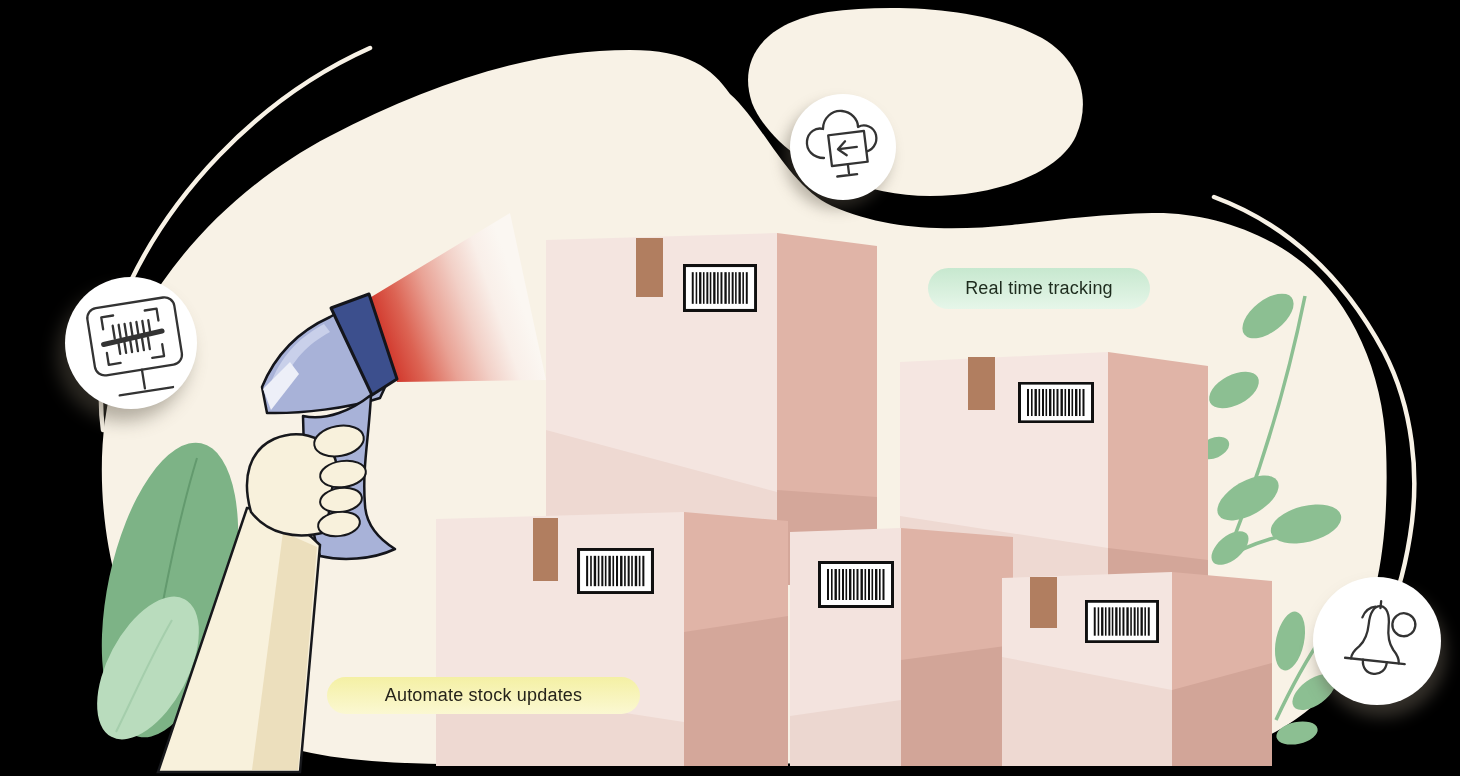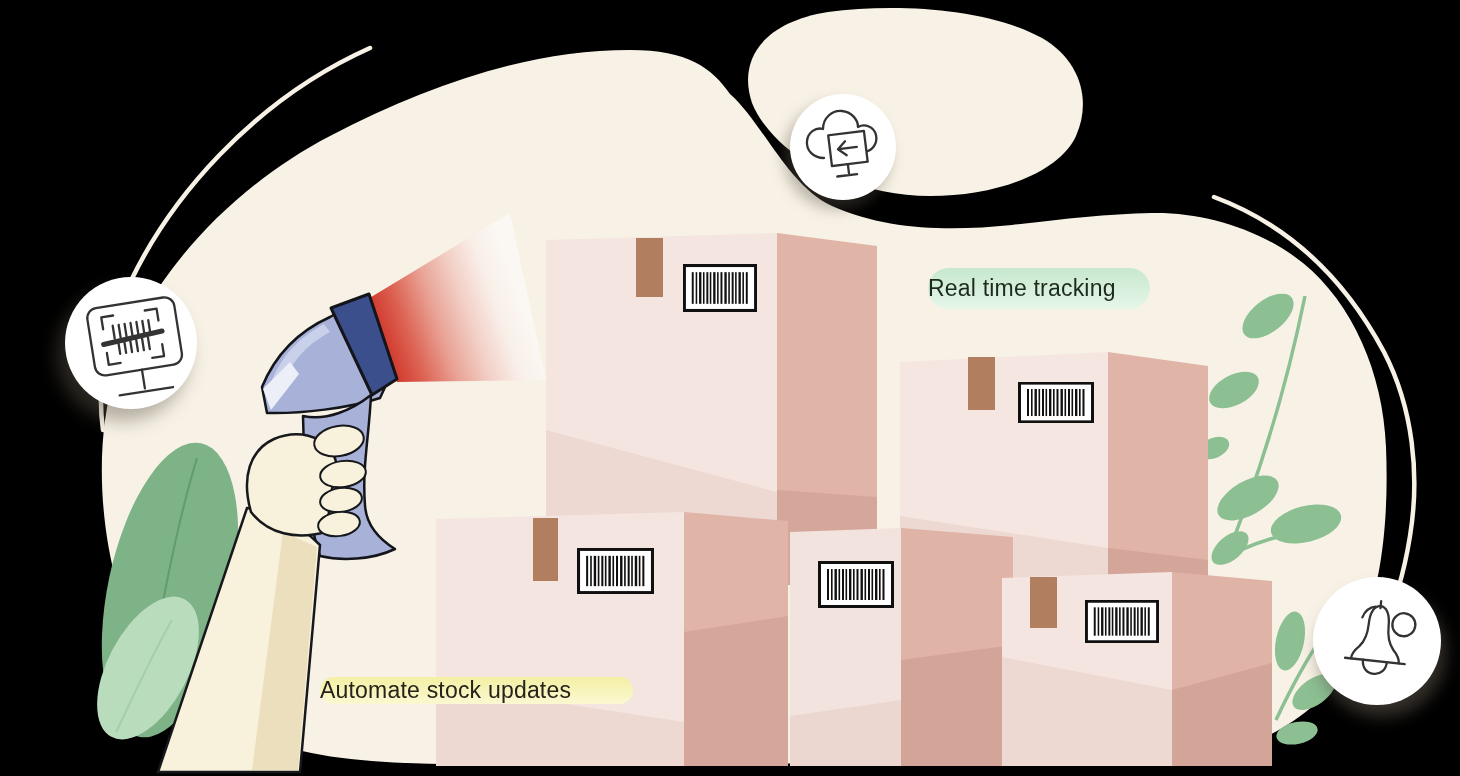--- a/index.html
+++ b/index.html
@@ -8,25 +8,25 @@
   .art{position:absolute;left:0;top:0;}
   .circle-icon{position:absolute;background:#fff;border-radius:50%;
                display:flex;align-items:center;justify-content:center;}
   #icon-monitor{left:65px;top:277px;width:132px;height:132px;
                 box-shadow:-8px 12px 18px rgba(95,88,76,.45);}
   #icon-cloud{left:790px;top:94px;width:106px;height:106px;
               box-shadow:-6px 9px 14px rgba(95,88,76,.40);}
   #icon-bell{left:1313px;top:577px;width:128px;height:128px;
              box-shadow:5px 12px 16px rgba(95,88,76,.55);}
   .circle-icon svg{display:block;}
-  .pill{position:absolute;display:flex;align-items:center;
-        border-radius:21px;font-size:23px;letter-spacing:.2px;white-space:nowrap;}
+  .pill{position:absolute;display:flex;align-items:center;justify-content:center;
+        border-radius:21px;font-size:18px;letter-spacing:.2px;white-space:nowrap;}
   .pill-green{left:928px;top:268px;width:222px;height:41px;color:#1d2b1d;
         background:linear-gradient(180deg,#c7e8cf 0%,#e6f6e9 100%);}
-  .pill-yellow{left:320px;top:677px;width:313px;height:27px;color:#25231a;
+  .pill-yellow{left:327px;top:677px;width:313px;height:37px;color:#25231a;
         background:linear-gradient(180deg,#f4f0a4 0%,#fbf8d2 100%);}
   .glyph{stroke:#333;fill:none;stroke-width:2.3;stroke-linecap:round;stroke-linejoin:round;}
 </style>
 </head>
 <body>
 
 <div class="stage">
 
 <svg class="art" width="1460" height="776" viewBox="0 0 1460 776">
   <defs>

